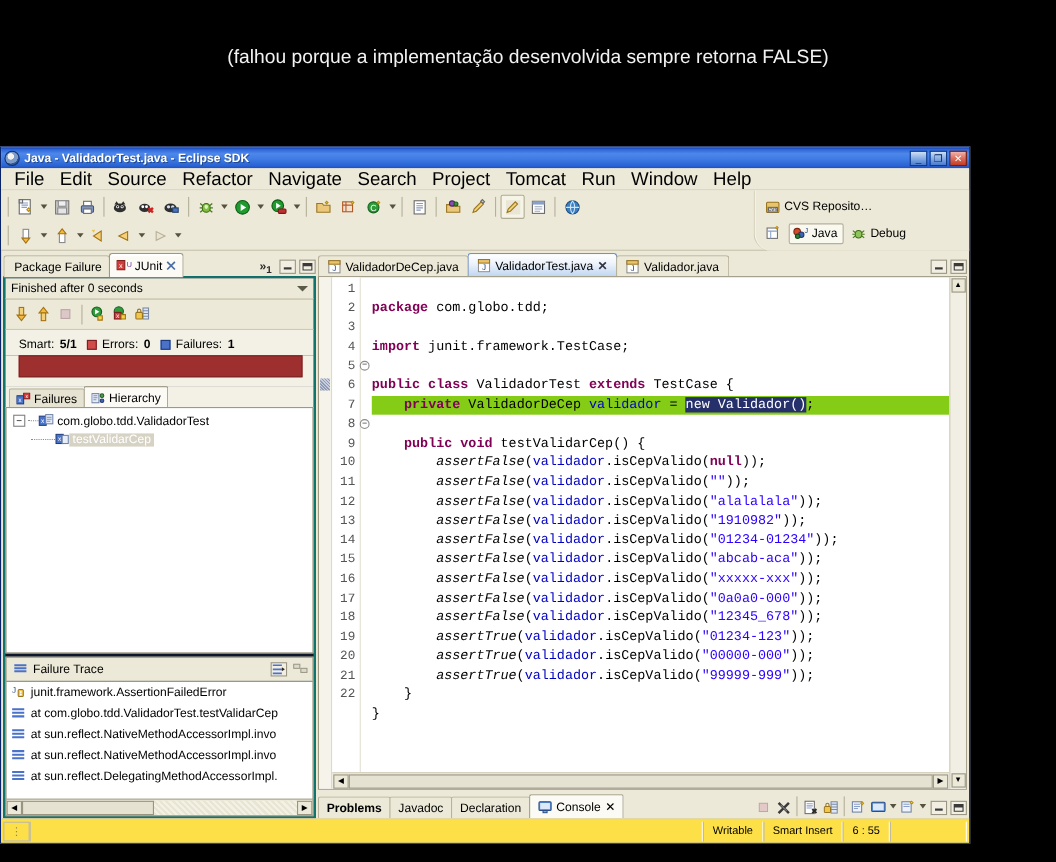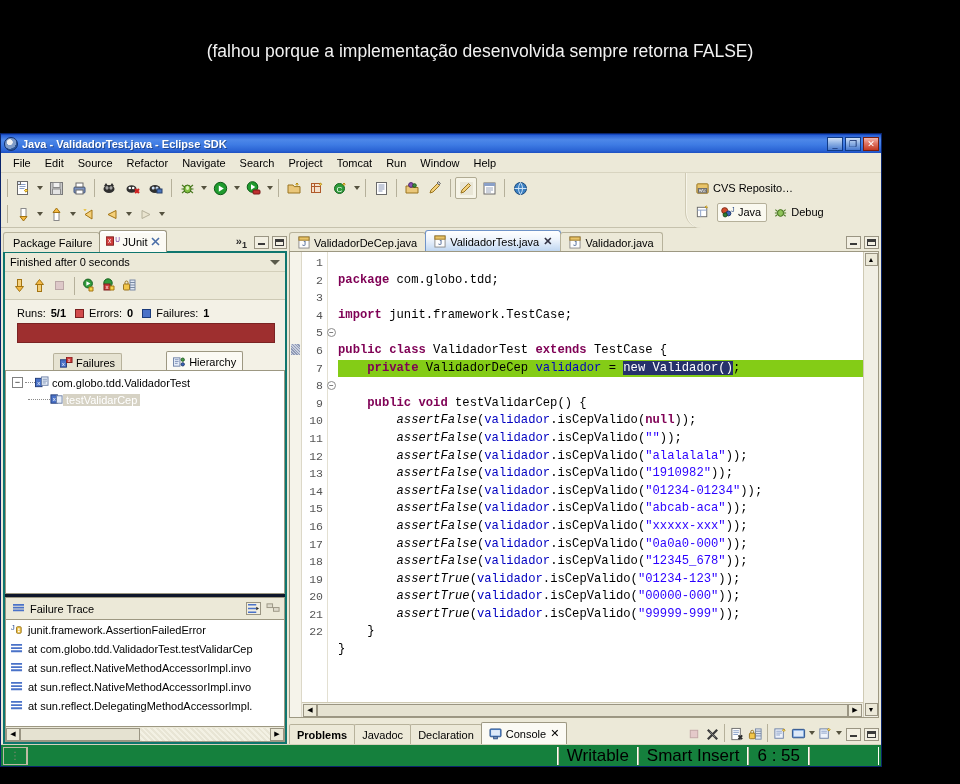--- a/index.html
+++ b/index.html
@@ -55,21 +55,21 @@
   }
   .tb-btn.close { background:linear-gradient(to bottom,#f3b6ad,#e07463 45%,#c33a22); border-color:#7a1c0b; color:#fff;}
 
   
   #menubar {
     height:20px; flex:0 0 20px; background:#ece9d8;
     display:flex; align-items:center; padding-left:5px;
     border-bottom:1px solid #d8d4c0;
   }
   .menu-item {
-    padding:2px 7px; font-size:11px; color:#000; cursor:default; white-space:nowrap;
+    padding:2px 7px; font-size:17px; color:#000; cursor:default; white-space:nowrap;
   }
 
   
   #toolbar {
     flex:0 0 55px; background:#ece9d8; position:relative;
     border-bottom:1px solid #c6c2ad; padding:2px 0 0 3px;
   }
   .tbrow { display:flex; align-items:center; height:26px; gap:1px; }
   .tbtn {
     width:22px; height:22px; display:flex; align-items:center; justify-content:center;
@@ -149,21 +149,21 @@
   #junit-counters .kv { display:flex; align-items:center; gap:5px; }
   .mini-sq { width:9px;height:9px;border:1px solid #7a2020;background:#d24b4b; display:inline-block;}
   .mini-sq.blue { border-color:#1a3a7a; background:#4a72c8; }
 
   #progress-wrap { padding:0 10px 8px 12px; background:#f3f1e6;}
   #progress-bar { height:20px; background:#9e2f2f; border:1px solid #7a2323; }
 
   .sub-tabrow { display:flex; align-items:flex-end; height:20px; padding-left:3px; background:#f3f1e6;}
   .stab {
     display:flex;align-items:center;gap:3px;height:18px;padding:0 6px;font-size:11px;
-    background:#e6e3d2;border:1px solid #b7b29b;border-bottom:none;border-radius:2px 2px 0 0;margin-right:-1px;margin-left:45px;
+    background:#e6e3d2;border:1px solid #b7b29b;border-bottom:none;border-radius:2px 2px 0 0;margin-right:-1px;
   }
   .stab.active{background:#fbfaf4;height:20px;border-color:#9d9882;}
 
   #tree-area {
     flex:1; background:#fff; border:1px solid #9d9882; margin-top:-1px; min-height:0;
     overflow:hidden; padding:3px 0 0 0; font-size:11px;
   }
   .tree-row { display:flex; align-items:center; height:17px; white-space:nowrap; }
   .tree-exp {
     width:11px;height:11px;border:1px solid #808080;background:#fff;margin:0 2px 0 6px;
@@ -238,22 +238,22 @@
     background:#ece9d8;border:1px solid #b7b29b;border-bottom:none;border-radius:2px 2px 0 0;
     margin-right:-1px;white-space:nowrap;
   }
   .btab.first{font-weight:bold;}
   .btab.active{height:22px;background:#fbfaf4;border-color:#9d9882;}
   .btoolfill{flex:1;}
   .btool{width:18px;height:18px;display:flex;align-items:center;justify-content:center;align-self:flex-end;margin-bottom:1px;}
 
   
   #statusbar{
-    flex:0 0 22px;display:flex;align-items:center;background:#15803d;
-    border-top:1px solid #d5d1bc;font-size:17px;padding:0 2px;
+    flex:0 0 22px;display:flex;align-items:center;background:#fde047;
+    border-top:1px solid #d5d1bc;font-size:10px;padding:0 2px;
   }
   .sb-cell{height:18px;display:flex;align-items:center;padding:0 8px;border-left:1px solid #bfbaa4;border-right:1px solid #fdfcf4;}
   .sb-grip{width:24px;height:18px;border:1px solid #bfbaa4;display:flex;align-items:center;justify-content:center;}
   .sb-grip::after{content:"⋮";color:#8a8573;font-size:10px;}
   .sb-spacer{flex:1;}
 
   
   .ico{display:inline-block;flex:0 0 auto;}
   .ico svg{display:block;}
 </style>
@@ -587,21 +587,21 @@
                 <rect x="9" y="3" width="5" height="10" fill="#dfe7f2" stroke="#7a8aa5"></rect>
                 <path d="M9 5.5h5M9 8h5M9 10.5h5" stroke="#7a8aa5"></path>
                 <rect x="2.5" y="7" width="6" height="6" rx="1" fill="#f2c64a" stroke="#9a7520"></rect>
                 <path d="M4 7V5.5a1.5 1.5 0 013 0V7" fill="none" stroke="#9a7520"></path>
               </svg>
           </span>
         </div>
 
         <div id="junit-counters">
           <span class="kv">
-            <span>Runs:</span>
+            <span>Smart:</span>
             <b>5/1</b>
           </span>
           <span class="kv">
             <span class="mini-sq"></span>
             <span>Errors:</span>
             <b>0</b>
           </span>
           <span class="kv">
             <span class="mini-sq blue"></span>
             <span>Failures:</span>

